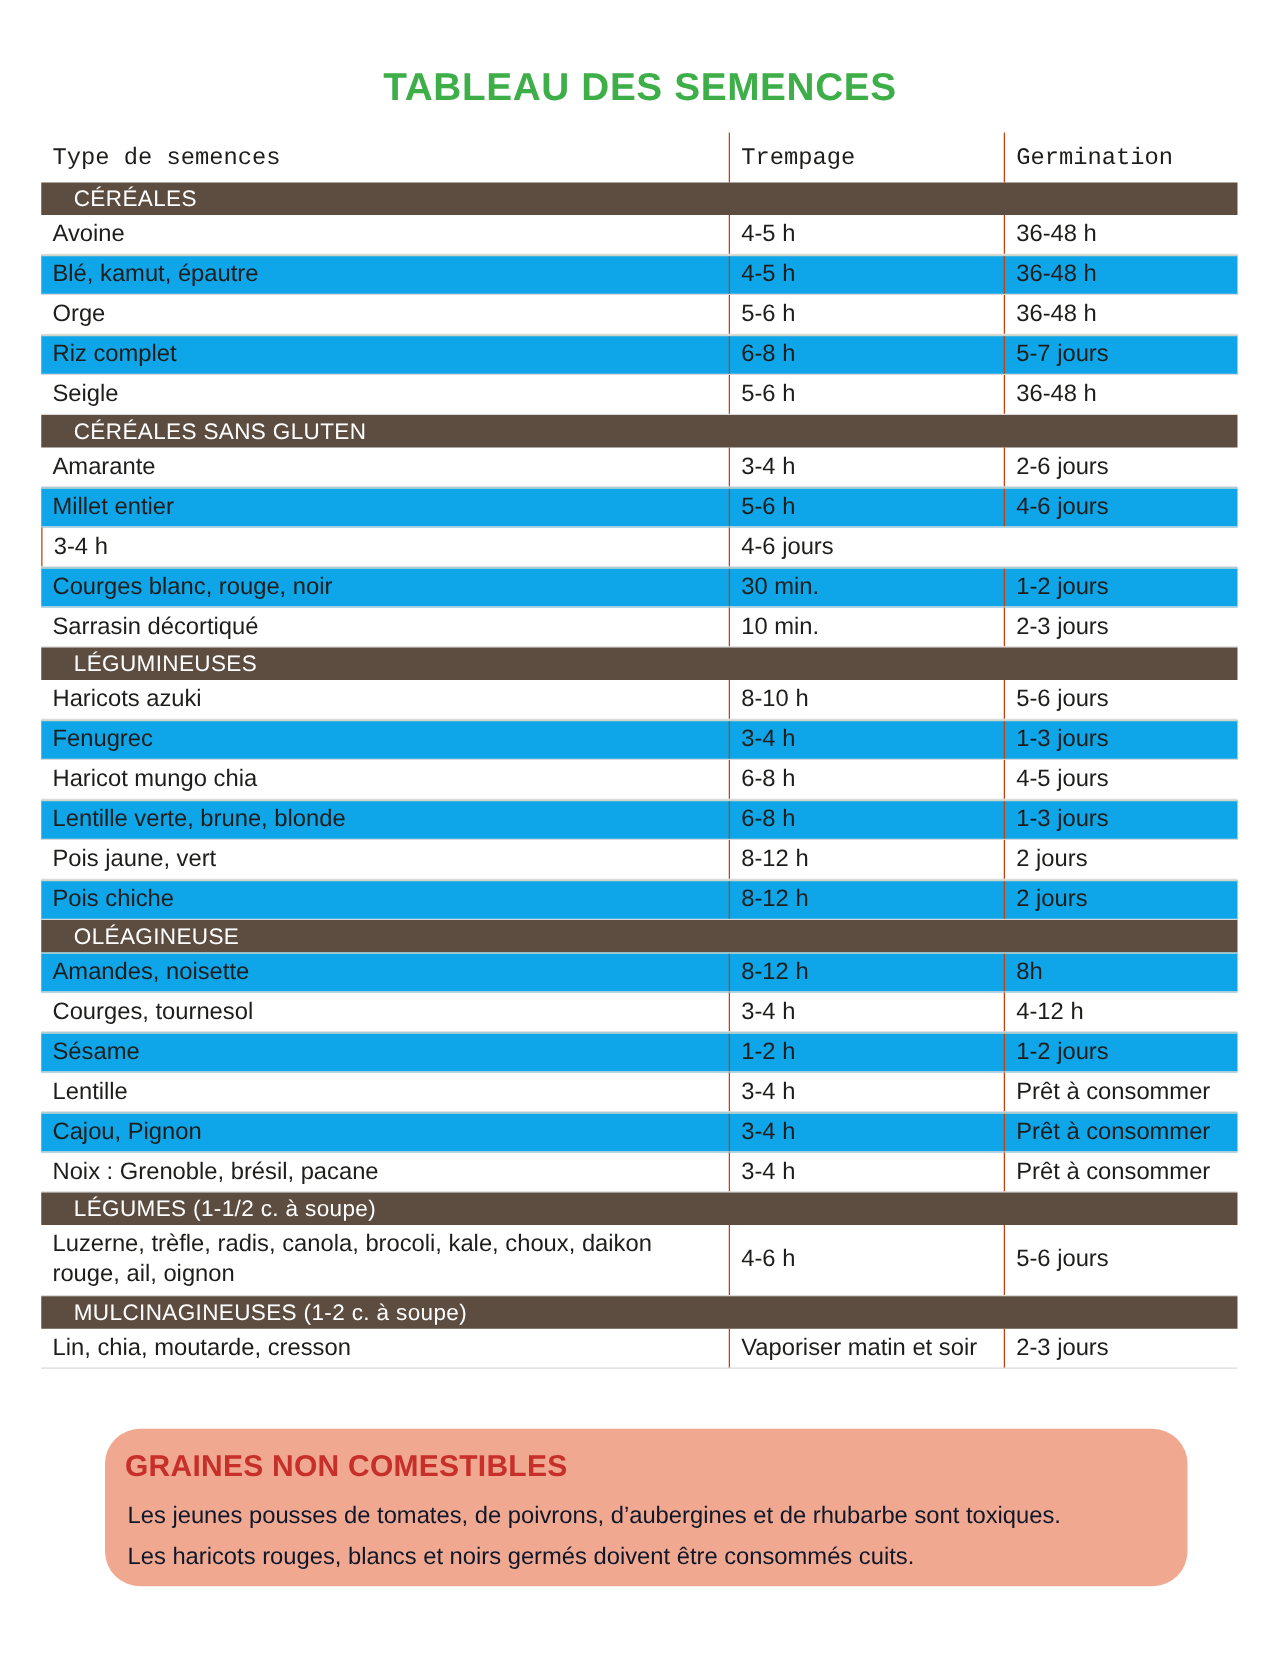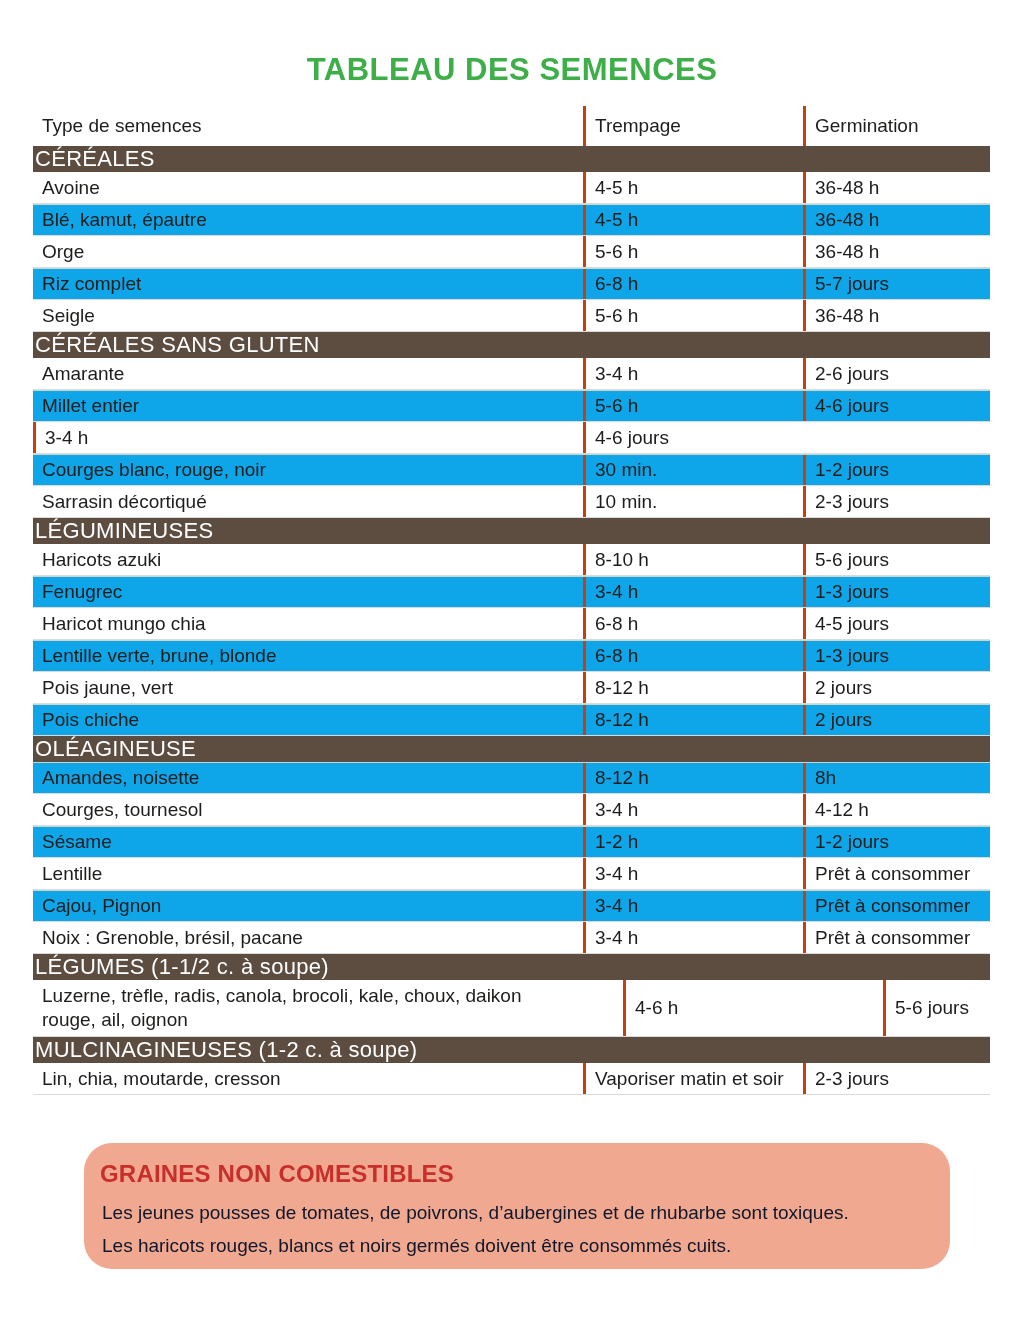--- a/index.html
+++ b/index.html
@@ -13,27 +13,27 @@
     position:absolute; top:52px; left:0; width:100%;
     text-align:center; font-size:31px; font-weight:bold;
     color:#3eae49; letter-spacing:0.5px;
   }
   .seed-table { position:absolute; left:33px; top:106px; width:957px; }
   .grid-row {
     display:grid; grid-template-columns:550px 220px 187px;
     align-items:center;
   }
   .header-row { height:40px; font-size:19px; color:#1d1d1b; }
-  .header-row .cell { height:100%; display:flex; align-items:center; }
+  .header-row .cell { height:100%; display:flex; align-items:center;font-family:Liberation Mono, monospace; }
   .cell { padding-left:9px; }
-  .cell.c2, .cell.c3 { border-left:3px solid #c2410c; height:100%; display:flex; align-items:center; }
+  .cell.c2, .cell.c3 { border-left:1px solid #c2410c; height:100%; display:flex; align-items:center; }
   .section-bar {
     height:26px; background:#5c4d40; color:#ffffff;
-    display:flex; align-items:center; padding-left:2px;
-    font-size:22px; letter-spacing:0.3px;
+    display:flex; align-items:center; padding-left:26px;
+    font-size:18px; letter-spacing:0.3px;
   }
   .data-row {
     min-height:32px; font-size:19px;
     border-bottom:1px solid #dadada;
   }
   .data-row.green { background:#0ea5e9; border-top:1px solid #ccd6c8; }
   .data-row .cell.c1 { padding-top:2px; padding-bottom:2px; padding-right:10px; line-height:1.25; }
   .warning-box {
     position:absolute; left:84px; top:1143px; width:866px; height:126px;
     background:#f1a890; border-radius:28px;
@@ -168,21 +168,21 @@
           <div class="cell c1">Cajou, Pignon</div>
           <div class="cell c2">3-4 h</div>
           <div class="cell c3">Prêt à consommer</div>
         </div>
         <div class="grid-row data-row">
           <div class="cell c1">Noix : Grenoble, brésil, pacane</div>
           <div class="cell c2">3-4 h</div>
           <div class="cell c3">Prêt à consommer</div>
         </div>
         <div class="section-bar">LÉGUMES (1-1/2 c. à soupe)</div>
-        <div class="grid-row data-row" style="min-height: 57px; gap: 40px;">
+        <div class="grid-row data-row" style="min-height: 57px;">
           <div class="cell c1">Luzerne, trèfle, radis, canola, brocoli, kale, choux, daikon rouge, ail, oignon</div>
           <div class="cell c2">4-6 h</div>
           <div class="cell c3">5-6 jours</div>
         </div>
         <div class="section-bar">MULCINAGINEUSES (1-2 c. à soupe)</div>
         <div class="grid-row data-row">
           <div class="cell c1">Lin, chia, moutarde, cresson</div>
           <div class="cell c2">Vaporiser matin et soir</div>
           <div class="cell c3">2-3 jours</div>
         </div>

